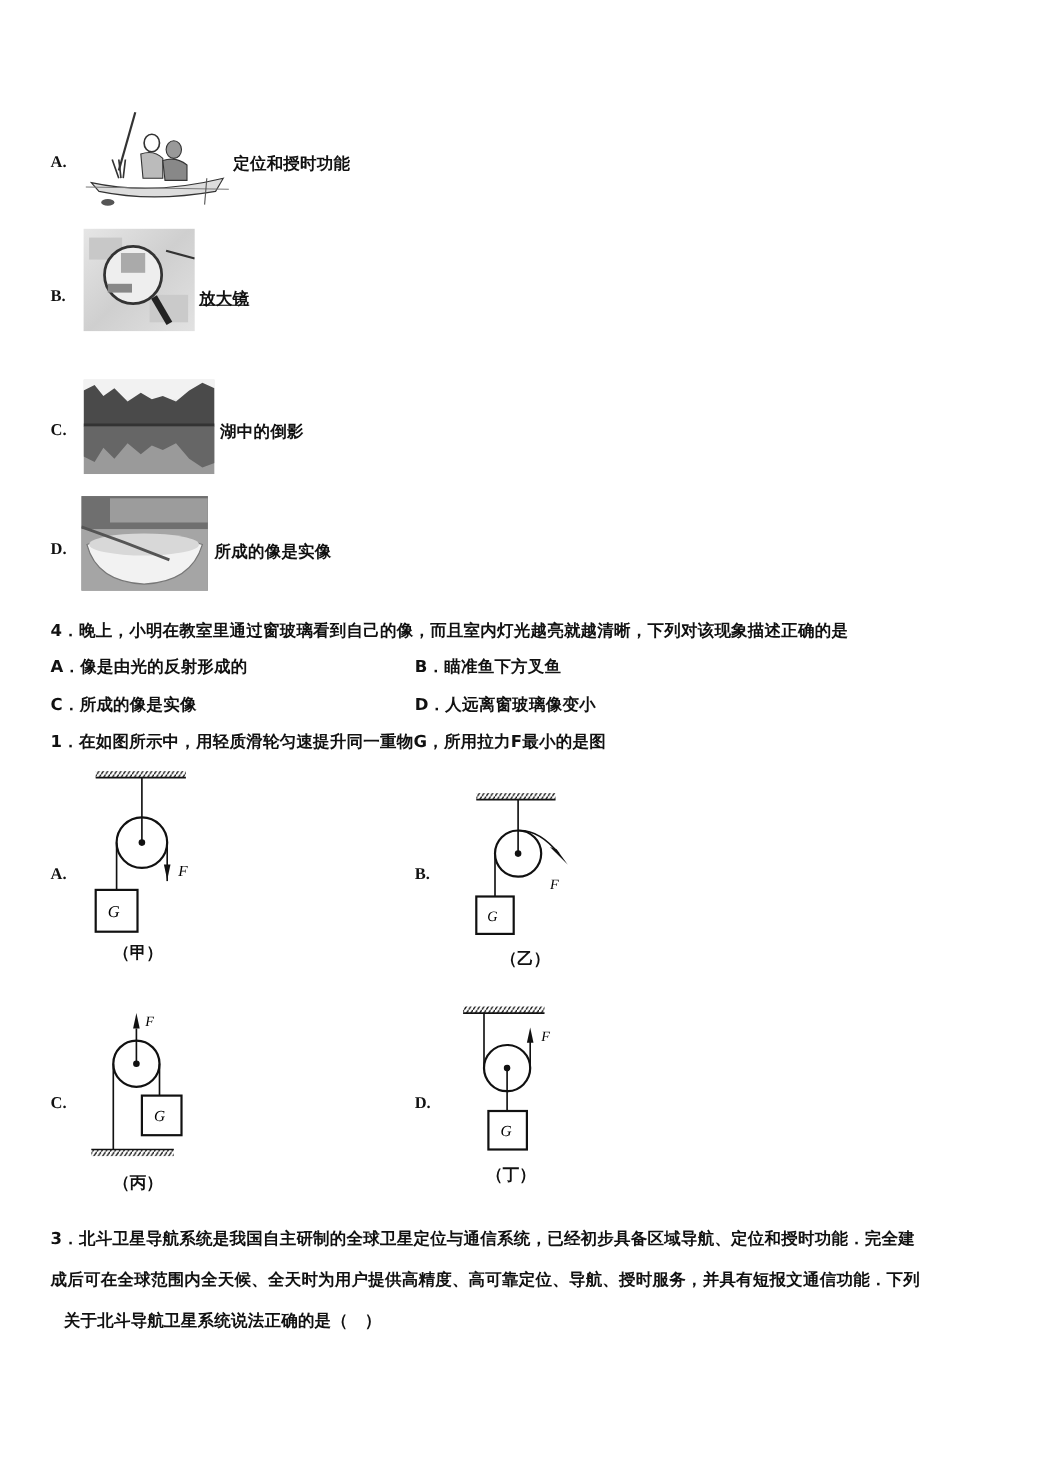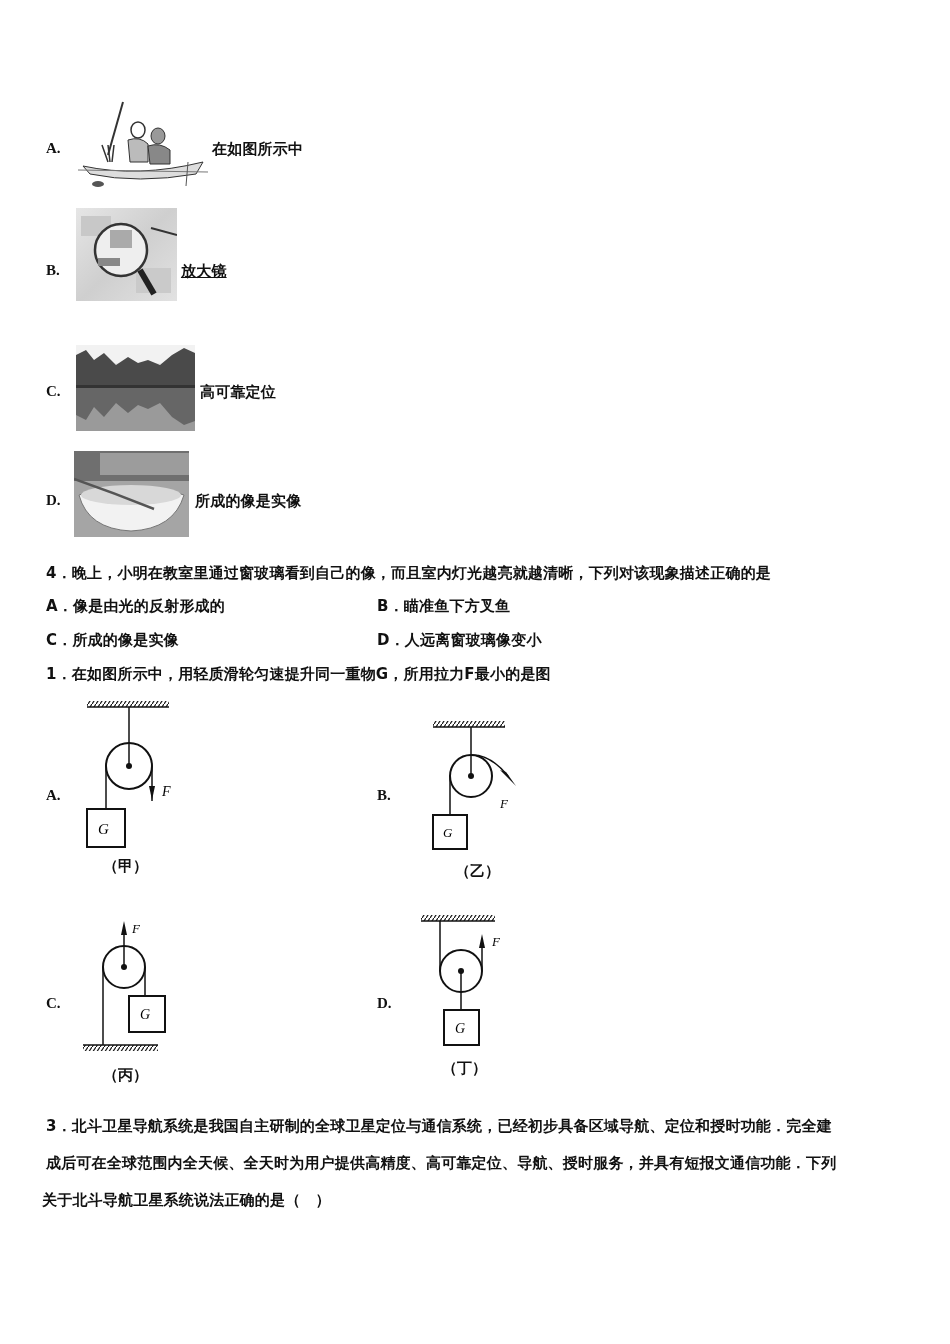--- a/index.html
+++ b/index.html
@@ -22,21 +22,21 @@
     <path d="M24 45 L30 62 M30 45 L32 62 M36 45 L34 62" stroke="#333" stroke-width="1.5" fill="none"></path>
     <ellipse cx="60" cy="30" rx="7" ry="8" fill="none" stroke="#333" stroke-width="1.5"></ellipse>
     <path d="M50 40 Q62 36 70 44 L70 62 L52 62 Z" fill="#bbb" stroke="#333"></path>
     <ellipse cx="80" cy="36" rx="7" ry="8" fill="#999" stroke="#333"></ellipse>
     <path d="M70 46 Q82 42 92 50 L92 64 L72 64 Z" fill="#888" stroke="#333"></path>
     <path d="M5 66 Q60 78 125 62 L118 74 Q60 84 12 74 Z" fill="#ddd" stroke="#333"></path>
     <line x1="0" y1="70" x2="130" y2="72" stroke="#777"></line>
     <ellipse cx="20" cy="84" rx="6" ry="3" fill="#555"></ellipse>
     <line x1="110" y1="62" x2="108" y2="86" stroke="#555"></line>
   </svg>
-  <span class="abs txt" style="left:212px;top:140px;">在如图所示中</span>
+  <span class="abs txt" style="left:212px;top:140px;">定位和授时功能</span>
 </div>
 
 <div>
   <span class="abs opt-label" style="left:46px;top:262px;">B.</span>
   <div class="img" style="left:76px;top:208px;width:101px;height:93px;background:linear-gradient(135deg,#e6e6e6,#cfcfcf 50%,#e2e2e2);">
     <svg width="101" height="93">
       <rect x="5" y="8" width="30" height="20" fill="#c8c8c8"></rect>
       <rect x="60" y="60" width="35" height="25" fill="#cacaca"></rect>
       <circle cx="45" cy="42" r="26" fill="#eee" stroke="#333" stroke-width="2.5"></circle>
       <rect x="34" y="22" width="22" height="18" fill="#aaa"></rect>
@@ -52,21 +52,21 @@
   <span class="abs opt-label" style="left:46px;top:383px;">C.</span>
   <div class="img" style="left:76px;top:345px;width:119px;height:86px;background:#e8e8e8;">
     <svg width="119" height="86">
       <rect x="0" y="0" width="119" height="18" fill="#f2f2f2"></rect>
       <path d="M0 10 L10 5 L18 15 L28 8 L40 20 L52 12 L62 18 L72 15 L84 20 L96 10 L108 3 L119 8 L119 43 L0 43 Z" fill="#4a4a4a"></path>
       <rect x="0" y="40" width="119" height="3" fill="#333"></rect>
       <rect x="0" y="43" width="119" height="43" fill="#9a9a9a"></rect>
       <path d="M0 43 L0 70 L10 75 L18 62 L28 72 L40 58 L52 68 L62 60 L72 64 L84 58 L96 72 L108 80 L119 76 L119 43 Z" fill="#666"></path>
     </svg>
   </div>
-  <span class="abs txt" style="left:200px;top:383px;">高可靠定位</span>
+  <span class="abs txt" style="left:200px;top:383px;">湖中的倒影</span>
 </div>
 
 <div>
   <span class="abs opt-label" style="left:46px;top:492px;">D.</span>
   <div class="img" style="left:74px;top:451px;width:115px;height:86px;background:#8a8a8a;">
     <svg width="115" height="86">
       <rect x="0" y="0" width="115" height="30" fill="#6f6f6f"></rect>
       <rect x="26" y="2" width="89" height="22" fill="#9c9c9c"></rect>
       <rect x="0" y="30" width="115" height="56" fill="#a5a5a5"></rect>
       <path d="M5 44 Q57 26 110 44 Q100 78 57 80 Q14 78 5 44 Z" fill="#f2f2f2" stroke="#777"></path>
@@ -162,14 +162,14 @@
     <line x1="43" y1="59" x2="43" y="98" y2="98" stroke="#111" stroke-width="1.5"></line>
     <rect x="26" y="98" width="35" height="35" fill="#fff" stroke="#111" stroke-width="2"></rect>
     <text x="37" y="121" font-size="14" font-style="italic" font-family="Liberation Serif, serif">G</text>
   </svg>
   <span class="abs caption" style="left:442px;top:1059px;">（丁）</span>
 </div>
 
 <div>
   <div class="abs txt" style="left:46px;top:1117px;">3．北斗卫星导航系统是我国自主研制的全球卫星定位与通信系统，已经初步具备区域导航、定位和授时功能．完全建</div>
   <div class="abs txt" style="left:46px;top:1154px;">成后可在全球范围内全天候、全天时为用户提供高精度、高可靠定位、导航、授时服务，并具有短报文通信功能．下列</div>
-  <div class="abs txt" style="left:42px;top:1191px;text-align:right;">关于北斗导航卫星系统说法正确的是（　）</div>
+  <div class="abs txt" style="left:58px;top:1191px;text-align:right;">关于北斗导航卫星系统说法正确的是（　）</div>
 </div>
 
 </body></html>

